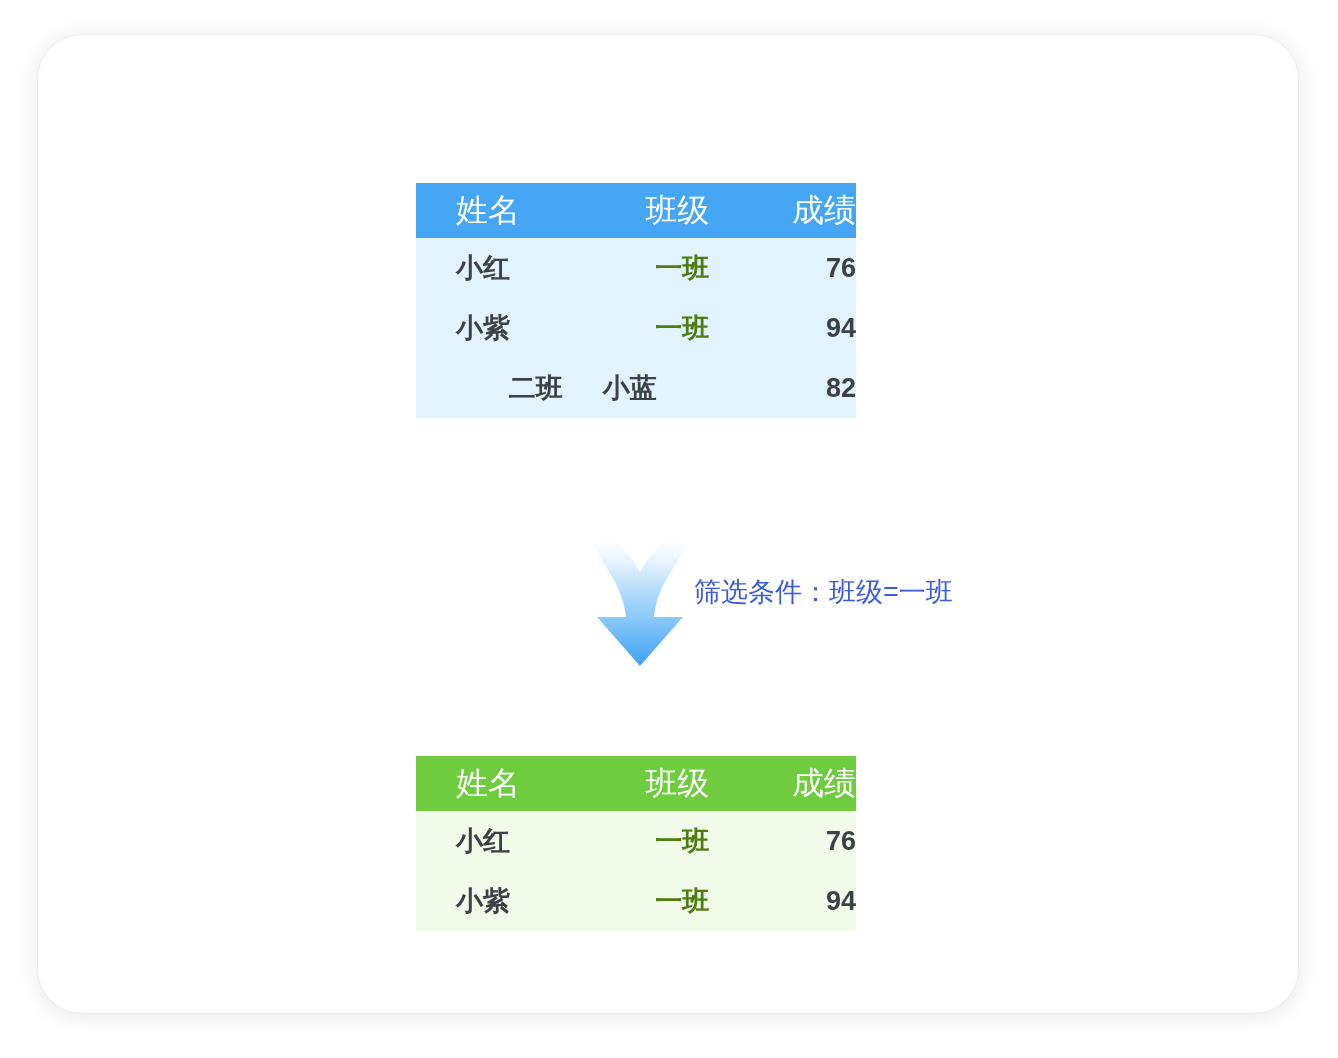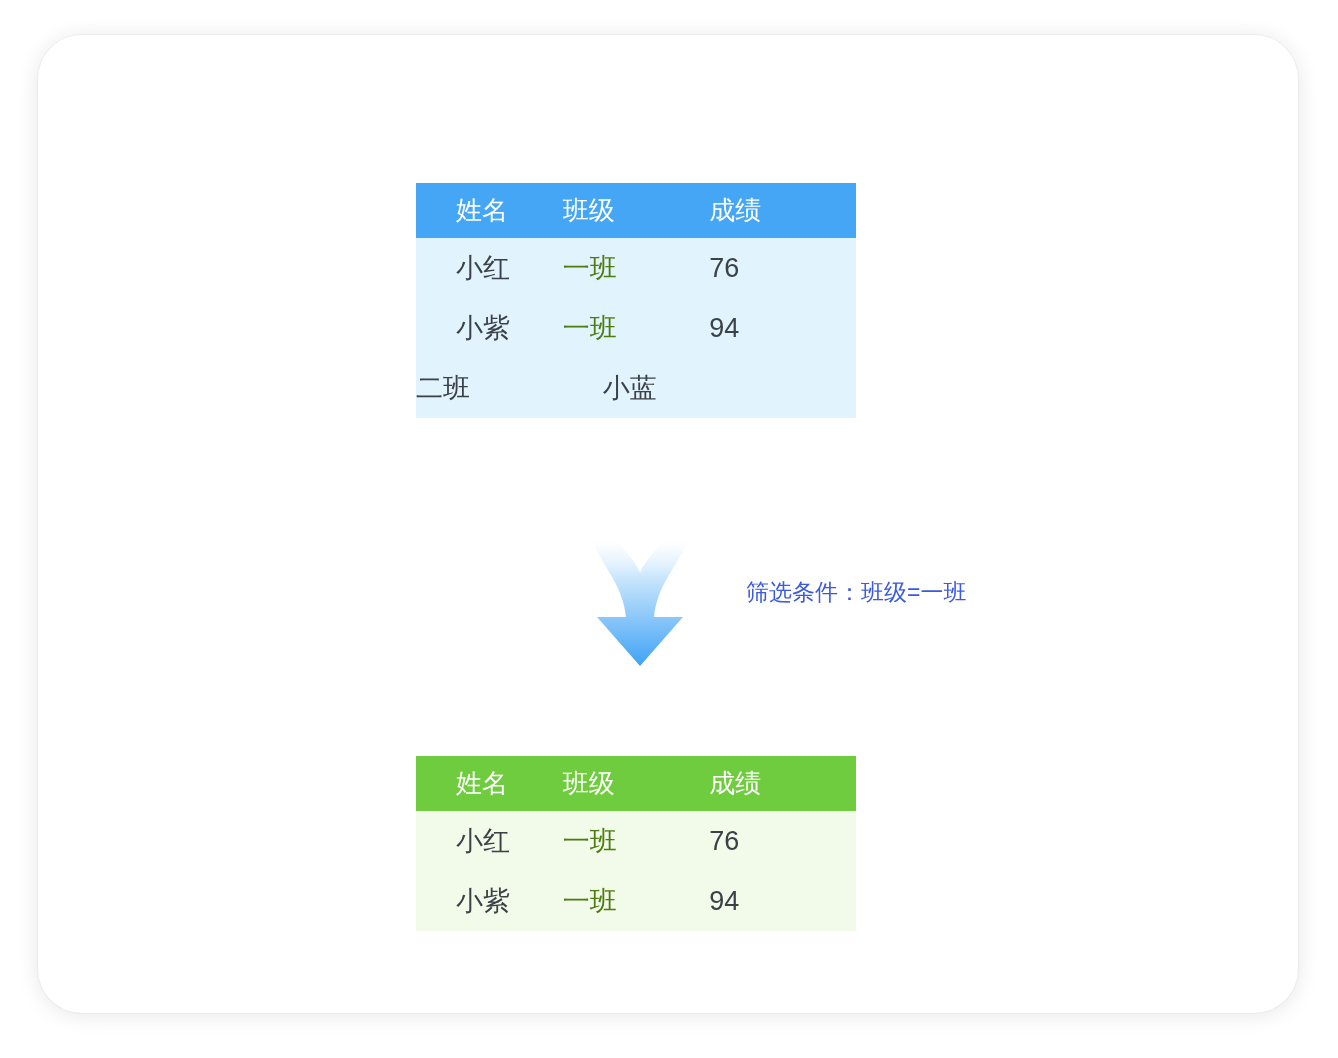--- a/index.html
+++ b/index.html
@@ -22,52 +22,53 @@
   .dtable {
     position: absolute;
     left: 378px;
     width: 440px;
   }
   .dtable .thead {
     display: flex;
     height: 55px;
     line-height: 55px;
     color: #ffffff;
-    font-size: 26px;
+    font-size: 32px;
   }
   .dtable .trow {
     display: flex;
     height: 60px;
     line-height: 60px;
     font-size: 27px;
     color: #3c4147;
+    font-weight: bold;
   }
-  .dtable .c { width: 33.333%; text-align: left; }
+  .dtable .c { width: 33.333%; text-align: right; }
   .dtable .c.name { text-align: left; padding-left: 40px; }
   .dtable .c.hl { color: #4d7c0f; }
 
   .src-table { top: 148px; }
   .src-table .thead { background: #45a6f6; }
   .src-table .trow  { background: #e1f4fd; }
 
   .res-table { top: 721px; }
   .res-table .thead { background: #6fcc3e; }
   .res-table .trow  { background: #f2fbea; }
 
   .arrow-wrap {
     position: absolute;
     left: 552px; top: 503px;
     width: 100px; height: 132px;
   }
   .arrow-wrap svg { display: block; width: 100%; height: 100%; }
 
   .filter-label {
     position: absolute;
-    left: 708px; top: 540px;
-    font-size: 23px;
+    left: 656px; top: 540px;
+    font-size: 27px;
     line-height: 34px;
     color: #3b5ae0;
     white-space: nowrap;
   }
 </style>
 </head>
 <body>
 
 <div class="stage">
   <div class="card">
@@ -84,20 +85,21 @@
         <div class="c scr">76</div>
       </div>
       <div class="trow">
         <div class="c name">小紫</div>
         <div class="c cls hl">一班</div>
         <div class="c scr">94</div>
       </div>
       <div class="trow">
         <div class="c cls">二班</div>
         <div class="c name">小蓝</div>
+        <div class="c scr">82</div>
       </div>
     </div>
 
     <div class="arrow-wrap">
       <svg viewBox="0 0 100 130" xmlns="http://www.w3.org/2000/svg" aria-hidden="true">
         <defs>
           <linearGradient id="arrowGrad" x1="0" y1="0" x2="0" y2="1">
             <stop offset="0%" stop-color="#ffffff" stop-opacity="0.55"></stop>
             <stop offset="30%" stop-color="#c9e6fc"></stop>
             <stop offset="100%" stop-color="#3fa2f6"></stop>

